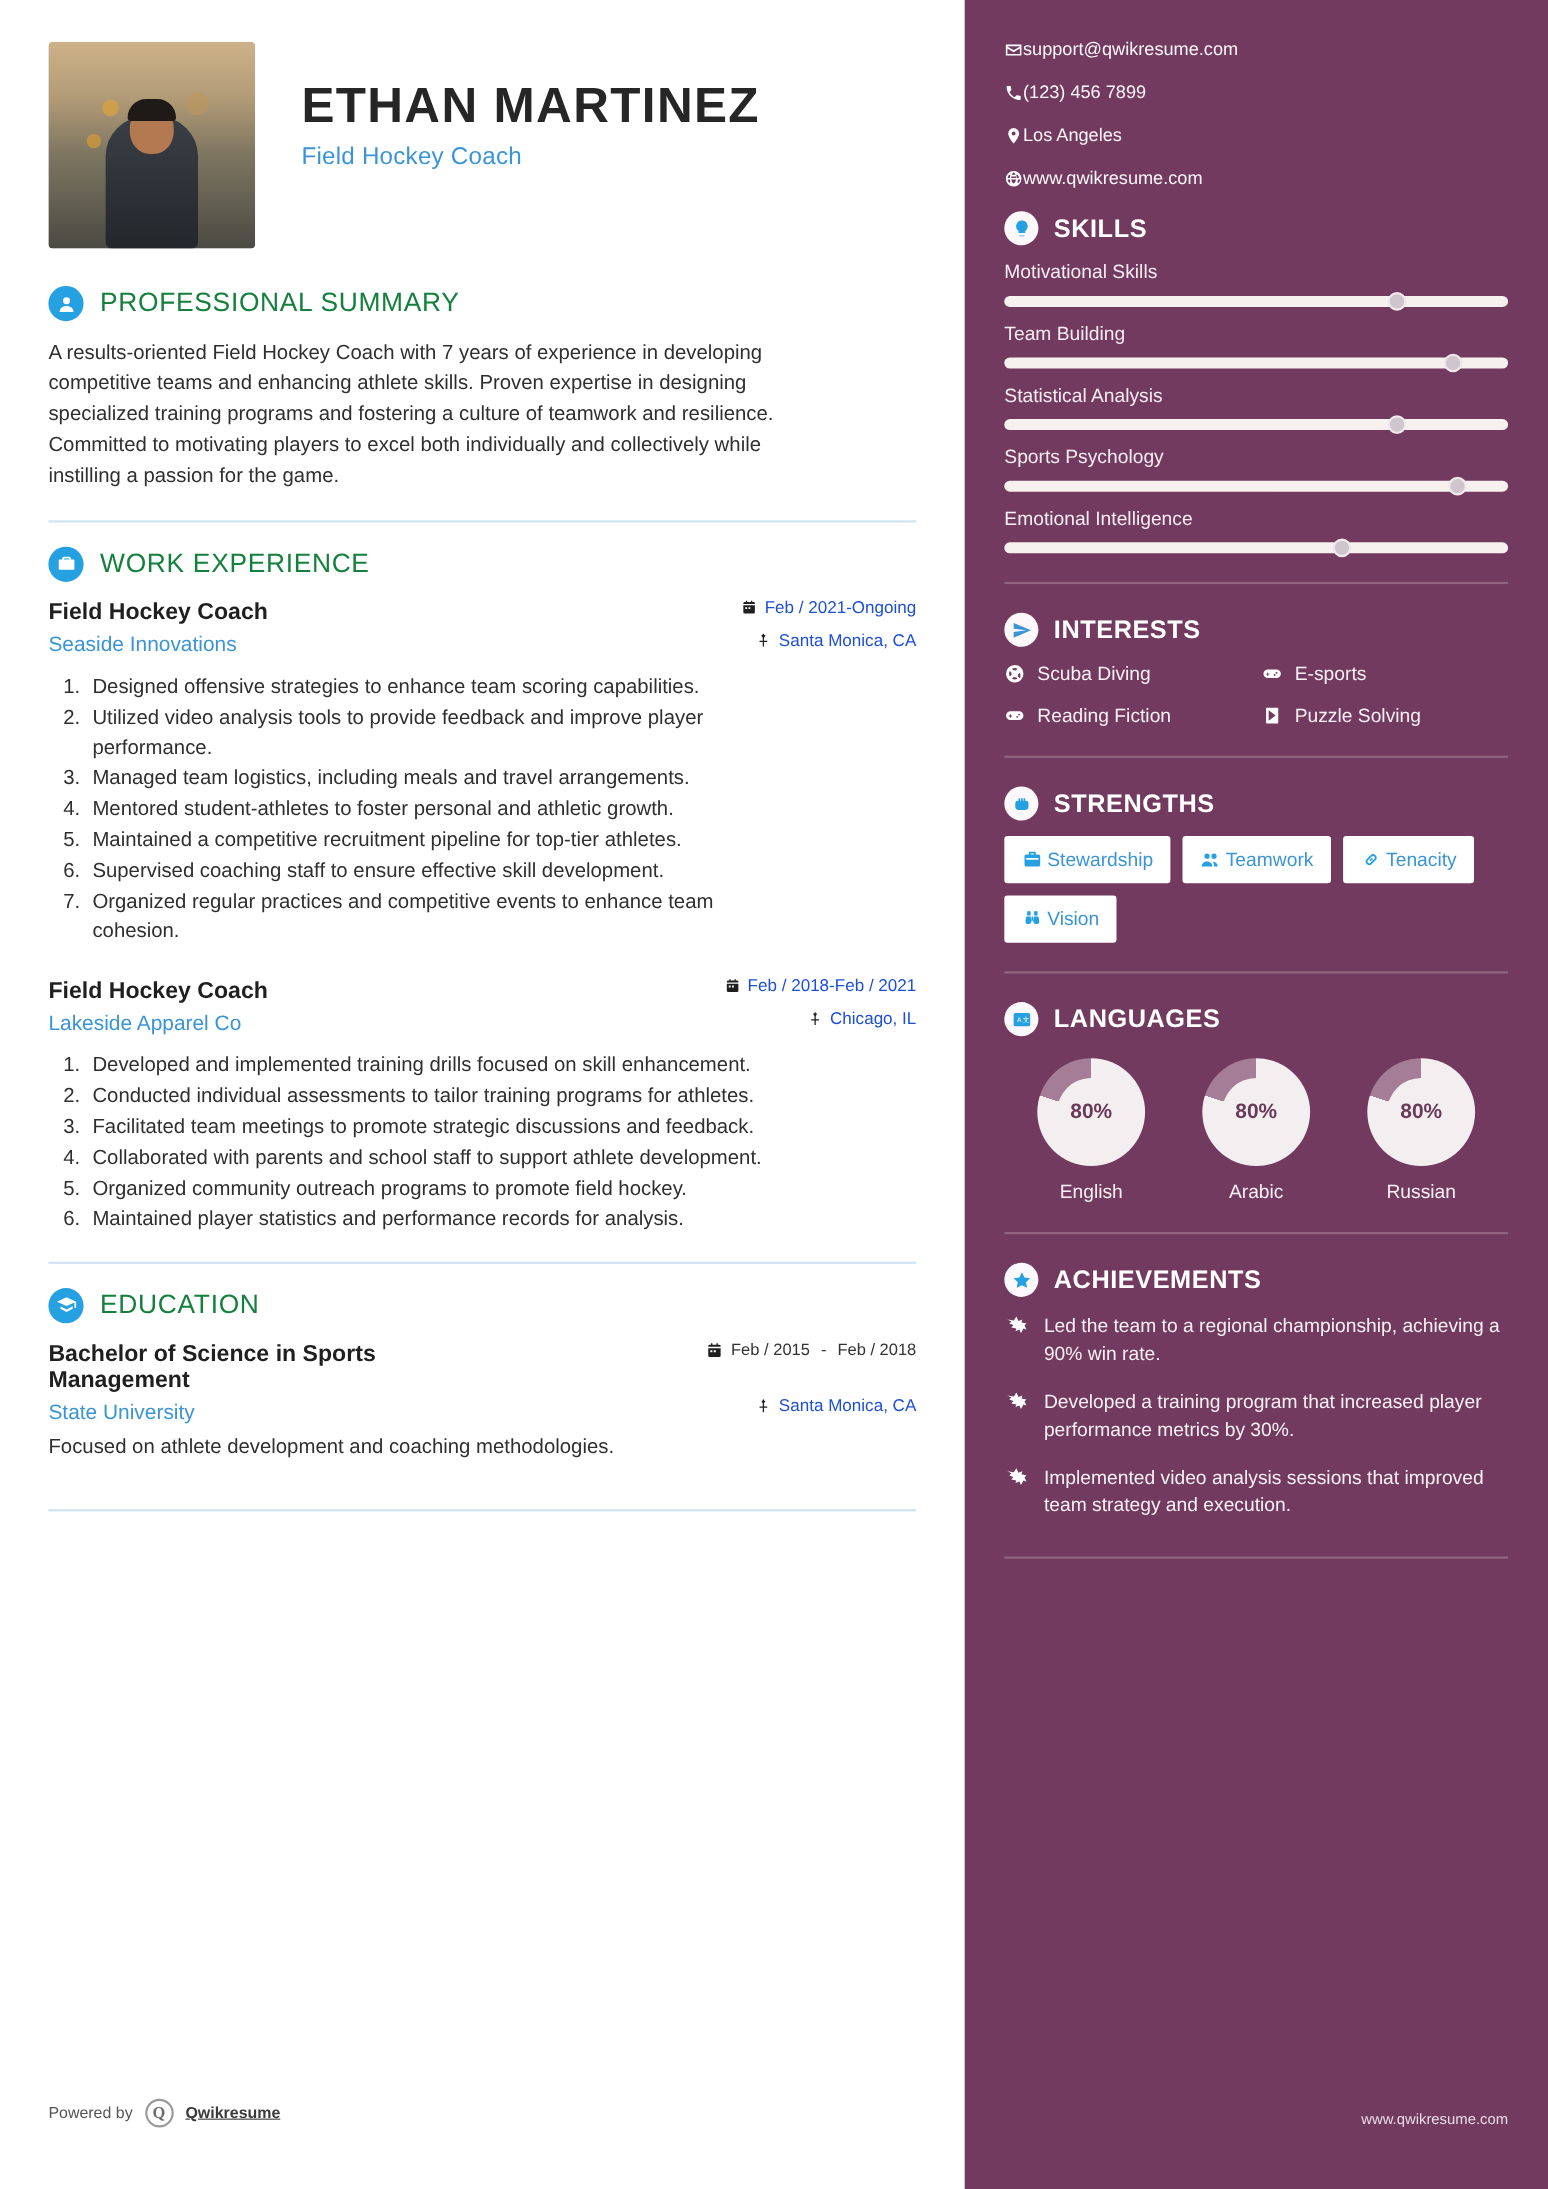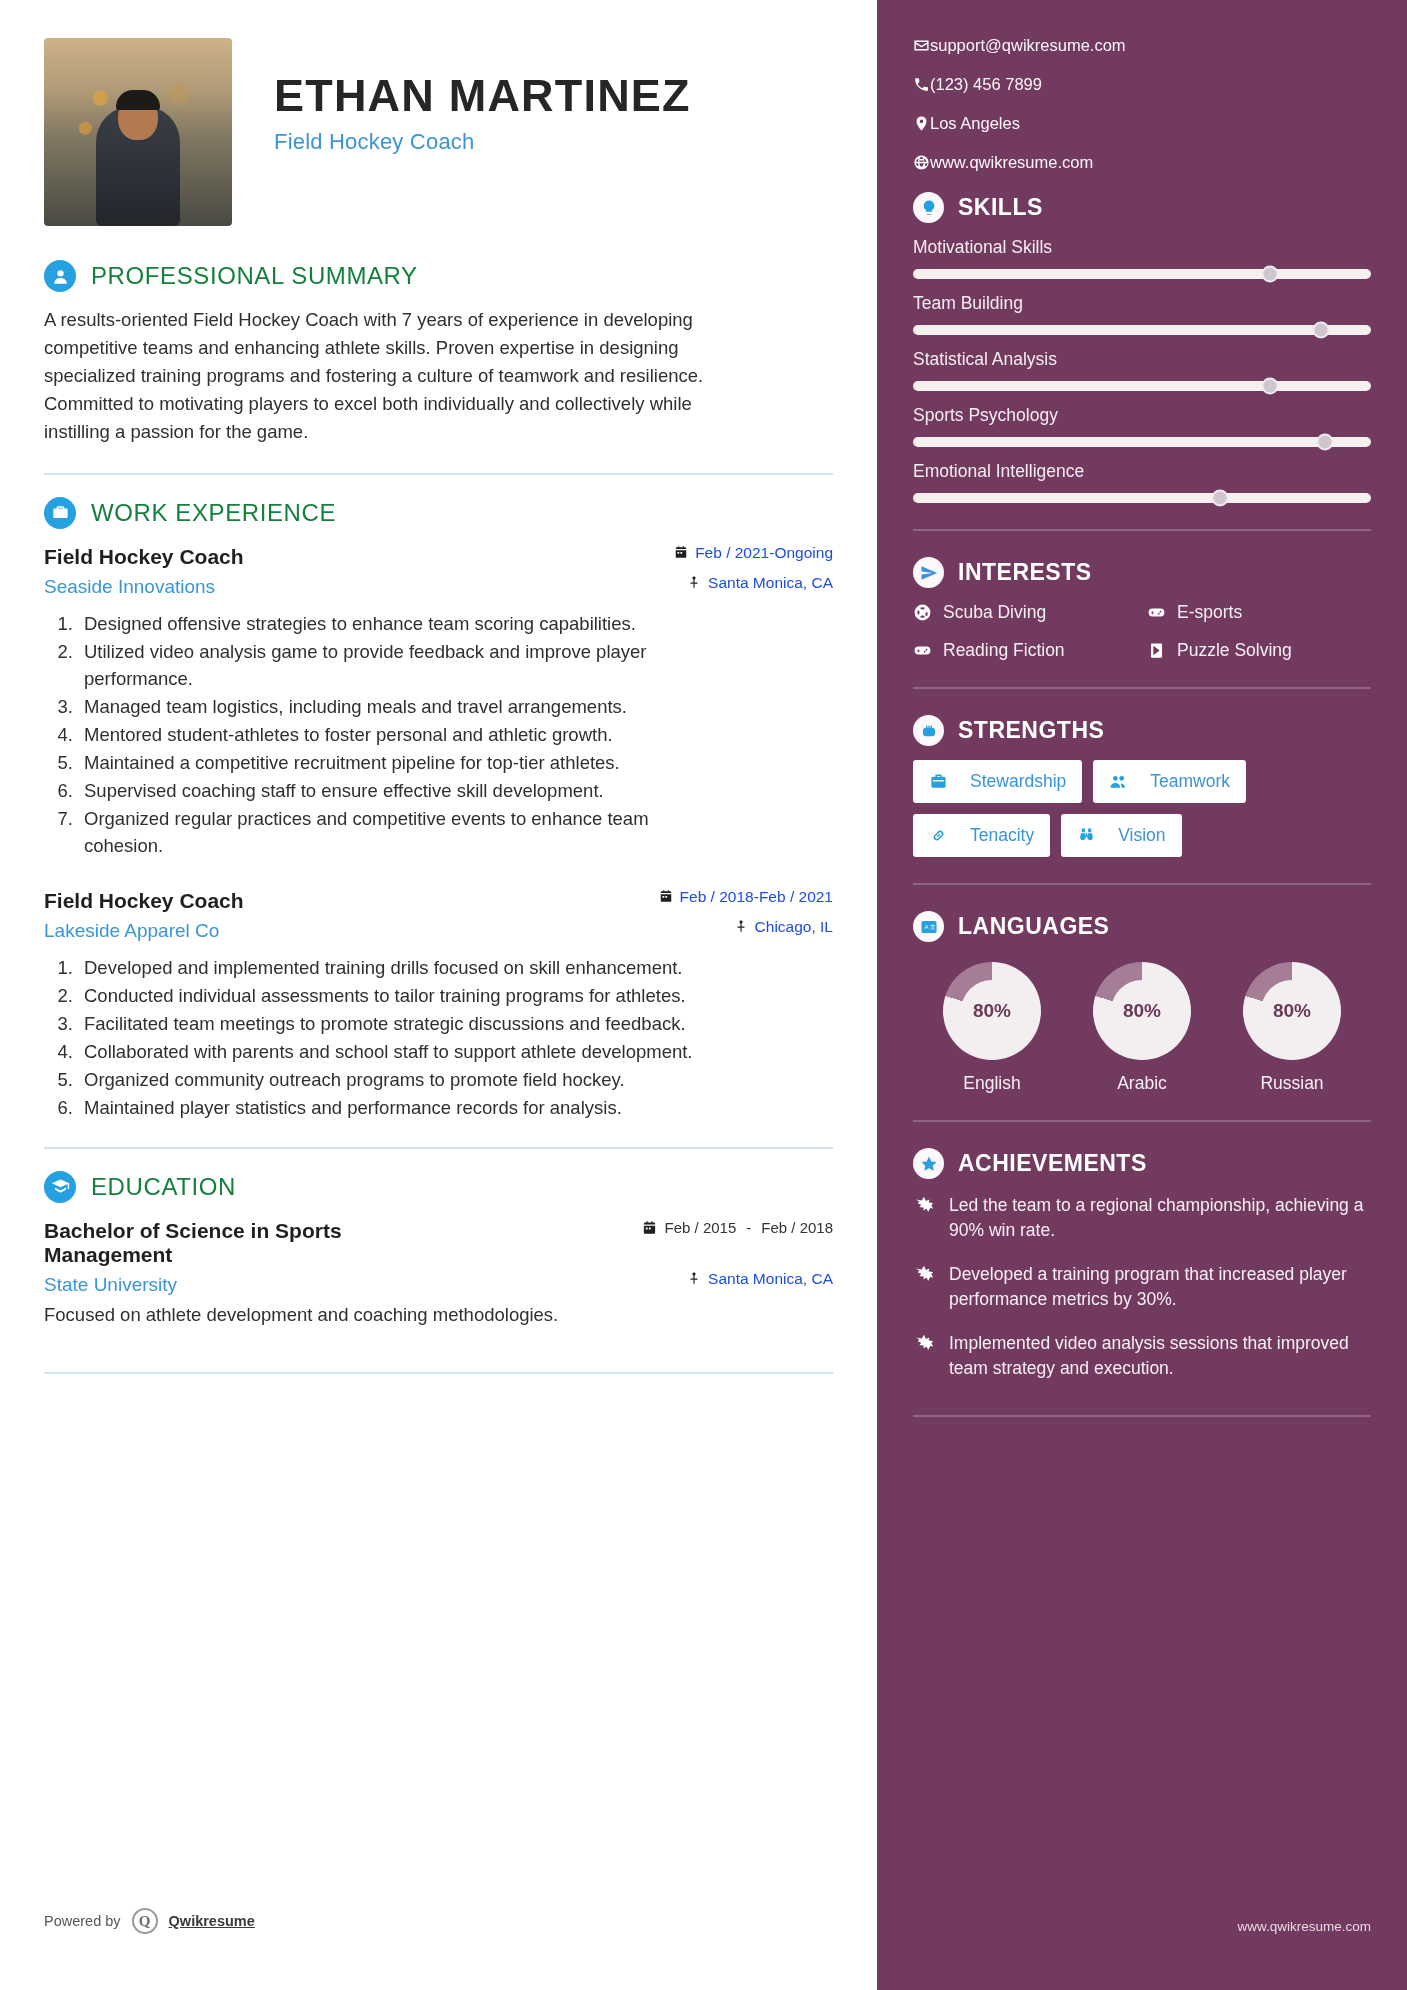--- a/index.html
+++ b/index.html
@@ -170,21 +170,21 @@
   }
   .interest {
     display: flex; align-items: center; gap: 11px;
     font-size: 17.5px; color: #f8f0f5;
   }
   .interest svg { width: 19px; height: 19px; fill: #fff; flex: 0 0 19px; }
 
   .strength-wrap { display: flex; flex-wrap: wrap; gap: 11px; }
   .strength {
     background: #ffffff; border-radius: 3px;
-    padding: 11px 16px; display: flex; align-items: center; gap: 22px;
+    padding: 11px 16px; display: flex; align-items: center; gap: 4px;
     font-size: 17.5px; color: #3a94d6;
   }
   .strength svg { width: 19px; height: 19px; fill: #25a0e0; flex: 0 0 19px; }
 
   .lang-row { display: flex; justify-content: space-between; padding: 6px 4px 0 4px; }
   .lang { text-align: center; width: 150px; }
   .lang-ring {
     width: 98px; height: 98px; margin: 0 auto;
     border-radius: 50%;
     display: flex; align-items: center; justify-content: center;
@@ -272,21 +272,21 @@
             <span class="m">
               <svg viewBox="0 0 24 24">
                   <path d="M13 2h-2v2H9v1l2 3v5H6v2h5v7h2v-7h5v-2h-5V8l2-3V4h-2V2z"></path>
                 </svg>
               <span>Santa Monica, CA</span>
             </span>
           </div>
         </div>
         <ol class="bullets">
           <li>Designed offensive strategies to enhance team scoring capabilities.</li>
-          <li>Utilized video analysis game to provide feedback and improve player performance.</li>
+          <li>Utilized video analysis tools to provide feedback and improve player performance.</li>
           <li>Managed team logistics, including meals and travel arrangements.</li>
           <li>Mentored student-athletes to foster personal and athletic growth.</li>
           <li>Maintained a competitive recruitment pipeline for top-tier athletes.</li>
           <li>Supervised coaching staff to ensure effective skill development.</li>
           <li>Organized regular practices and competitive events to enhance team cohesion.</li>
         </ol>
       </div>
 
       <div class="job" style="margin-top:30px">
         <div class="job-top">

